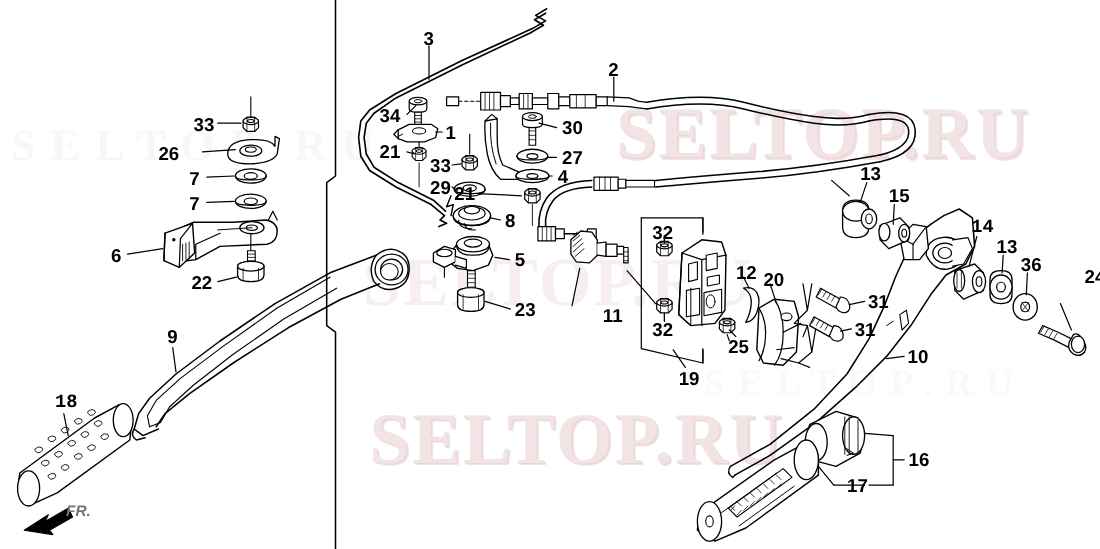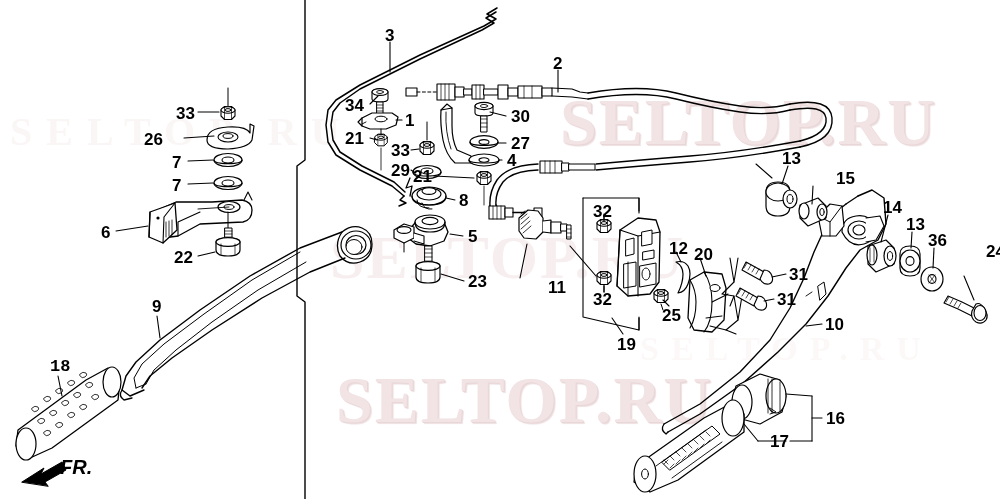--- a/index.html
+++ b/index.html
@@ -36,22 +36,22 @@
     color:#000000;
     line-height:1;
     white-space:nowrap;
     user-select:none;
   }
   .fr{
     position:absolute;
     font-family:"Liberation Sans", sans-serif;
     font-weight:bold;
     font-style:italic;
-    font-size:20px;
-    color:#000000;
+    font-size:14px;
+    color:#737373;
   }
 </style>
 </head>
 <body>
 
 <div id="page">
 
   <div class="wm" id="wm-faint">SELTOP.RU</div>
   <div class="wm" id="wm-ghost">SELTOP.RU</div>
   <div class="wm" id="wm-faint2">SELTOP.RU</div>
@@ -605,22 +605,22 @@
   <div class="cal" style="left:511px;top:279px;margin-left:37px;">11</div>
 
   <div class="cal" style="left:593px;top:203px;">32</div>
   <div class="cal" style="left:593px;top:291px;">32</div>
   <div class="cal" style="left:617px;top:336px;text-align:center;">19</div>
   <div class="cal" style="left:669px;top:240px;">12</div>
   <div class="cal" style="left:662px;top:307px;">25</div>
   <div class="cal" style="left:694px;top:246px;">20</div>
 
   <div class="cal" style="left:782px;top:150px;">13</div>
-  <div class="cal" style="left:808px;top:170px;margin-left:28px;">15</div>
-  <div class="cal" style="left:883px;top:199px;">14</div>
+  <div class="cal" style="left:808px;top:170px;">15</div>
+  <div class="cal" style="left:883px;top:199px;font-family:Liberation Mono, monospace;">14</div>
   <div class="cal" style="left:906px;top:216px;">13</div>
   <div class="cal" style="left:928px;top:232px;">36</div>
   <div class="cal" style="left:958px;top:243px;margin-left:28px;">24</div>
   <div class="cal" style="left:789px;top:266px;">31</div>
   <div class="cal" style="left:777px;top:291px;">31</div>
   <div class="cal" style="left:825px;top:316px;">10</div>
 
   <div class="cal" style="left:152px;top:298px;">9</div>
   <div class="cal" style="left:50px;top:358px;font-family:Liberation Mono, monospace;">18</div>
 

